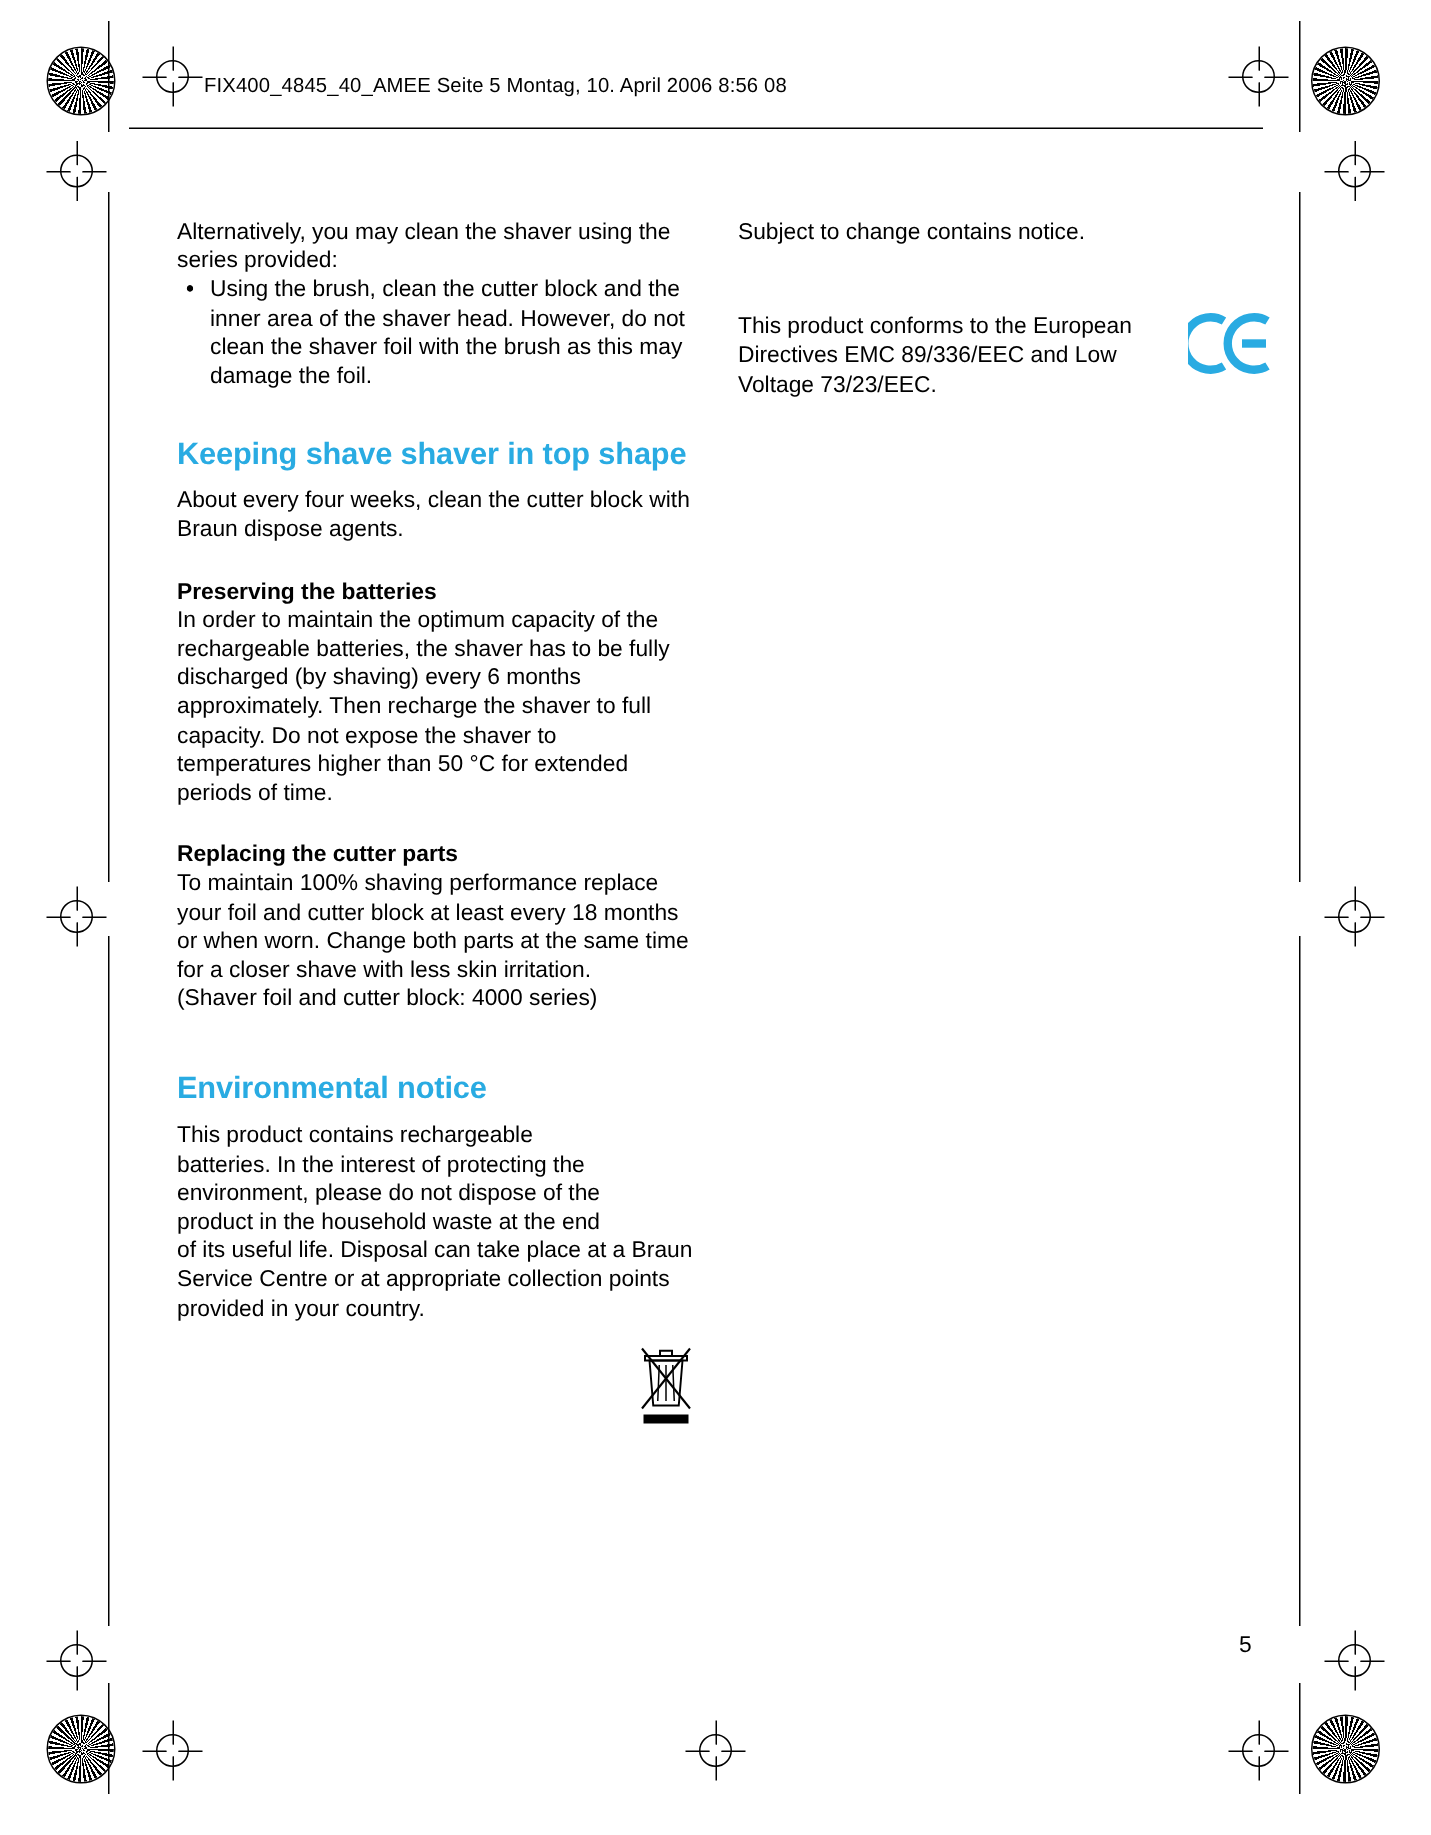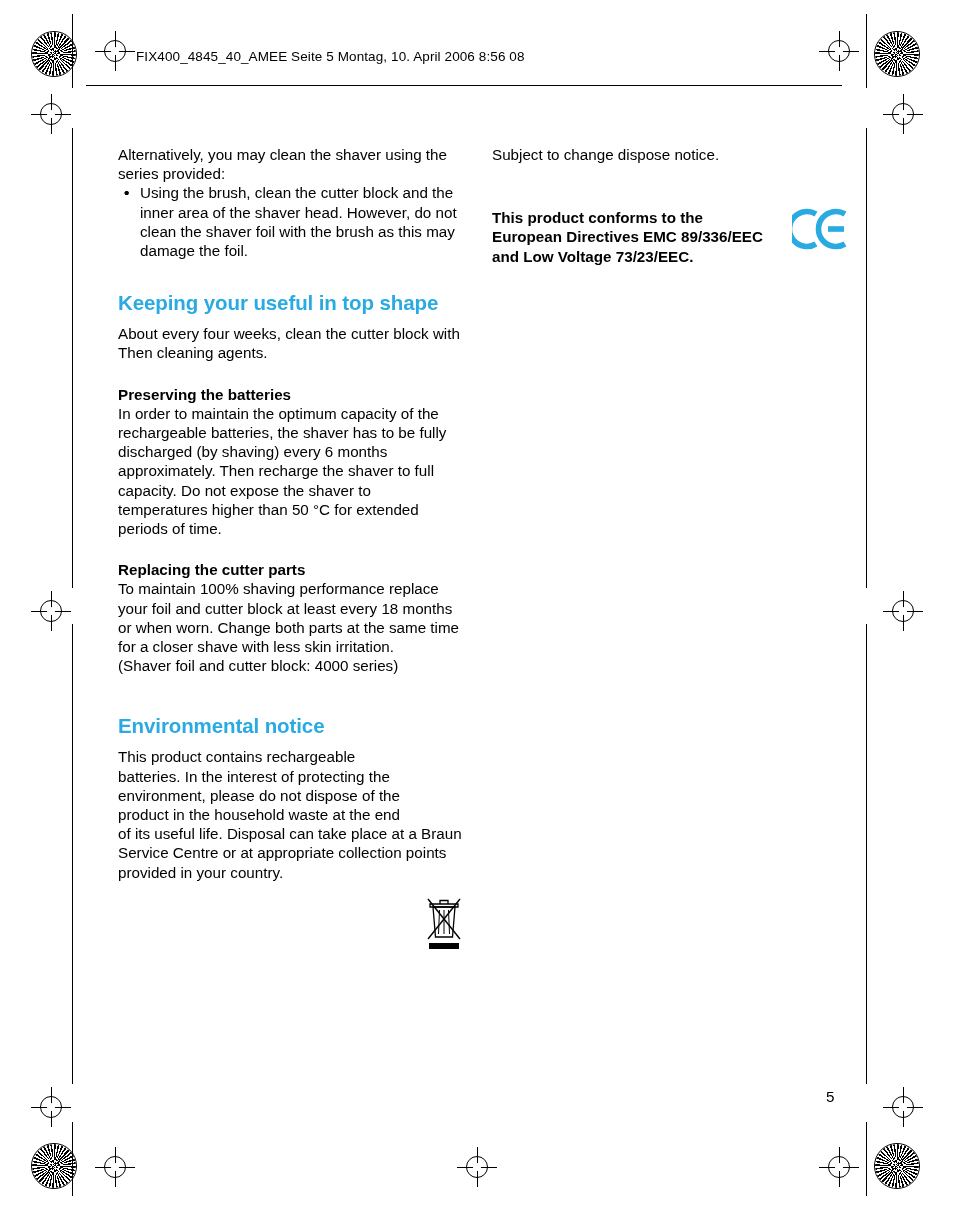--- a/index.html
+++ b/index.html
@@ -272,23 +272,23 @@
       <span class="dot">•</span>
     </li>
     <li>
       <span class="dot">•</span>
       <span>Using the brush, clean the cutter block and the inner area of the shaver head. However, do not clean the shaver foil with the brush as this may damage the foil.</span>
     </li>
   </ul>
 
   <div class="gap-l"></div>
 
-  <h2 class="section">Keeping your useful in top shape</h2>
+  <h2 class="section">Keeping shave shaver in top shape</h2>
   <div class="gap-xs"></div>
-  <p class="para">About every four weeks, clean the cutter block with Then cleaning agents.</p>
+  <p class="para">About every four weeks, clean the cutter block with Braun dispose agents.</p>
 
   <div class="gap-m"></div>
 
   <h3 class="subsection">Preserving the batteries</h3>
   <p class="para">In order to maintain the optimum capacity of the rechargeable batteries, the shaver has to be fully discharged (by shaving) every 6 months approximately. Then recharge the shaver to full capacity. Do not expose the shaver to temperatures higher than 50 °C for extended periods of time.</p>
 
   <div class="gap-m"></div>
 
   <h3 class="subsection">Replacing the cutter parts</h3>
   <p class="para">To maintain 100% shaving performance replace your foil and cutter block at least every 18 months or when worn. Change both parts at the same time for a closer shave with less skin irritation.</p>
@@ -318,26 +318,26 @@
     <line x1="24.5" y1="17" x2="25.5" y2="41" stroke="#000" stroke-width="1"></line>
 
     <line x1="4" y1="6" x2="36" y2="46" stroke="#000" stroke-width="1.4"></line>
     <line x1="36" y1="6" x2="4" y2="46" stroke="#000" stroke-width="1.4"></line>
 
     <rect x="5" y="50" width="30" height="6" fill="#000"></rect>
   </svg>
 </div>
 
 <div class="col col-right">
-  <p class="para">Subject to change dispose notice.</p>
+  <p class="para">Subject to change contains notice.</p>
 
   <div class="gap-l"></div>
   <div class="gap-s"></div>
 
-  <p class="para" style="width:285px;font-weight:bold;">This product conforms to the European Directives EMC 89/336/EEC and Low Voltage 73/23/EEC.</p>
+  <p class="para" style="width:285px;">This product conforms to the European Directives EMC 89/336/EEC and Low Voltage 73/23/EEC.</p>
 
   <div class="gap-l"></div>
   <div class="gap-s"></div>
 
 </div>
 
 <div class="ce-mark">
   <svg width="58" height="42" viewBox="0 0 58 42" xmlns="http://www.w3.org/2000/svg">
 
     <path d="M24 6 A17.5 17.5 0 1 0 24 36" fill="none" stroke="#29ABE2" stroke-width="5.6"></path>

